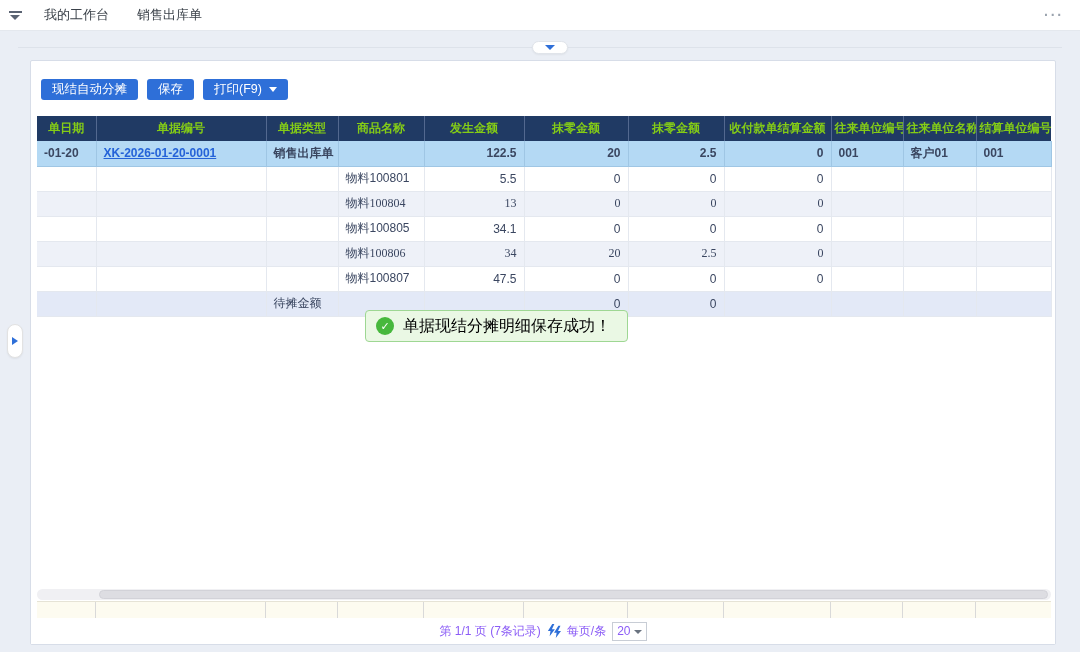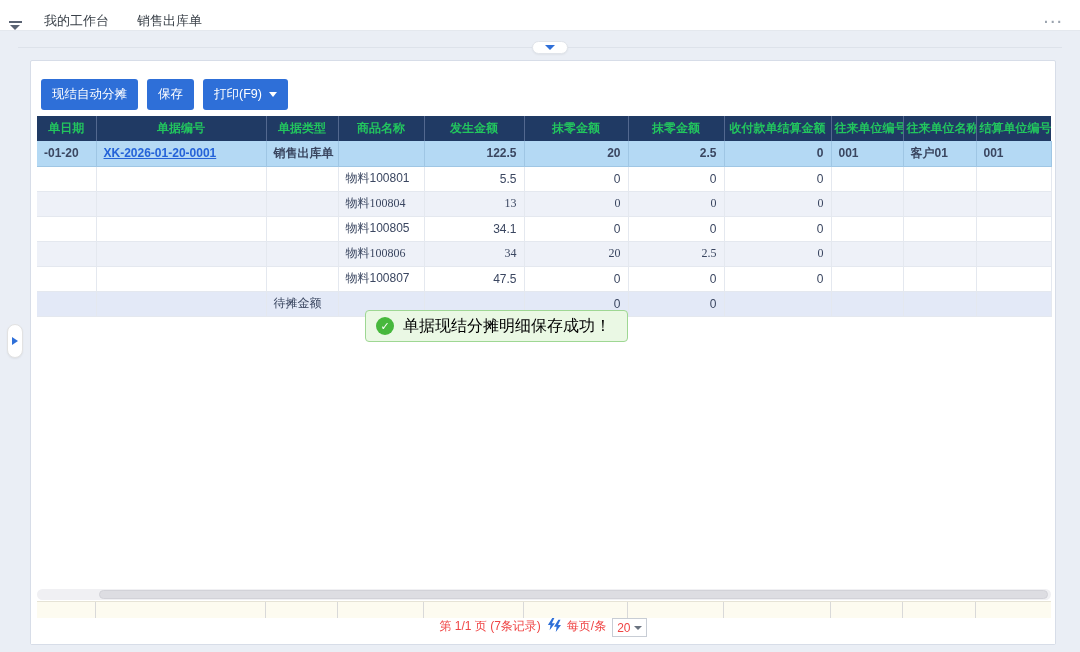--- a/index.html
+++ b/index.html
@@ -9,21 +9,21 @@
     background:#eaeef5;
     color:#333a45;
     position:relative;
     font-size:12px;
   }
 
   
   .tabbar {
     position:absolute; top:0; left:0; width:1080px; height:31px;
     background:#ffffff; border-bottom:1px solid #e4e8ee;
-    display:flex; align-items:flex-end;
+    display:flex; align-items:center;
   }
   .tabbar-menu-icon {
     width:30px; display:flex; flex-direction:column; align-items:center;
     justify-content:center; gap:2px; cursor:pointer;
   }
   .tabbar-menu-icon .bar { width:13px; height:2px; background:#5a6372; }
   .tabbar-menu-icon .tri {
     width:0; height:0; border-left:5px solid transparent;
     border-right:5px solid transparent; border-top:5px solid #5a6372;
   }
@@ -70,33 +70,33 @@
   }
 
   
   .panel {
     position:absolute; top:60px; left:30px; width:1026px; height:585px;
     background:#ffffff; border:1px solid #d7dde8; border-radius:2px;
   }
   .toolbar { position:absolute; top:18px; left:10px; display:flex; gap:9px; }
   .btn {
     background:#2e6fd8; color:#ffffff; border:none; border-radius:3px;
-    height:31px; padding:0 11px; font-size:12.5px; cursor:pointer;
+    height:21px; padding:0 11px; font-size:12.5px; cursor:pointer;
     font-family:inherit; display:flex; align-items:center; gap:7px;
   }
   .btn .btn-caret {
     width:0; height:0; border-left:4px solid transparent;
     border-right:4px solid transparent; border-top:5px solid #ffffff;
   }
 
   
   .grid-wrap { position:absolute; top:55px; left:6px; width:1014px; }
   table.grid { border-collapse:collapse; table-layout:fixed; width:1014px; }
   table.grid th {
-    background:#203a64; color:#22c55e; font-weight:bold; font-size:12px;
+    background:#203a64; color:#84cc16; font-weight:bold; font-size:12px;
     height:25px; text-align:center; border-right:1px solid #53688f;
     overflow:hidden; white-space:nowrap; padding:0 3px;
   }
   table.grid th:last-child { border-right:none; }
   table.grid td {
     height:25px; font-size:12px; color:#3a4660; padding:0 7px;
     border-right:1px solid #e4e8ef; border-bottom:1px solid #e4e8ef;
     overflow:hidden; white-space:nowrap;
   }
   table.grid td.num { text-align:right; }
@@ -116,22 +116,22 @@
     background:#dddde2; border:1px solid #d2d2d8; border-radius:5px; cursor:grab;
   }
   .summary-row {
     position:absolute; top:540px; left:6px; width:1014px; height:18px;
     display:flex; border-top:1px solid #e6e3d6; border-bottom:1px solid #e4e4e4;
   }
   .summary-cell { background:#fdfbf0; border-right:1px solid #d9d9d9; height:100%; }
   .summary-cell:last-child { border-right:none; }
   .pager {
     position:absolute; left:0; bottom:0; width:100%; height:26px;
-    display:flex; align-items:flex-start; justify-content:center; gap:6px;
-    font-size:12px; color:#ef4444; background:#ffffff;
+    display:flex; align-items:center; justify-content:center; gap:6px;
+    font-size:12px; color:#8b5cf6; background:#ffffff;
   }
   .pager .refresh-icon { display:flex; align-items:center; cursor:pointer; }
   .perpage-box {
     border:1px solid #c8cdd5; height:19px; min-width:34px; padding:0 4px;
     display:flex; align-items:center; justify-content:center; gap:3px;
     background:#ffffff; cursor:pointer;
   }
   .perpage-caret {
     width:0; height:0; border-left:4px solid transparent;
     border-right:4px solid transparent; border-top:4px solid #6a7380; margin-top:1px;

